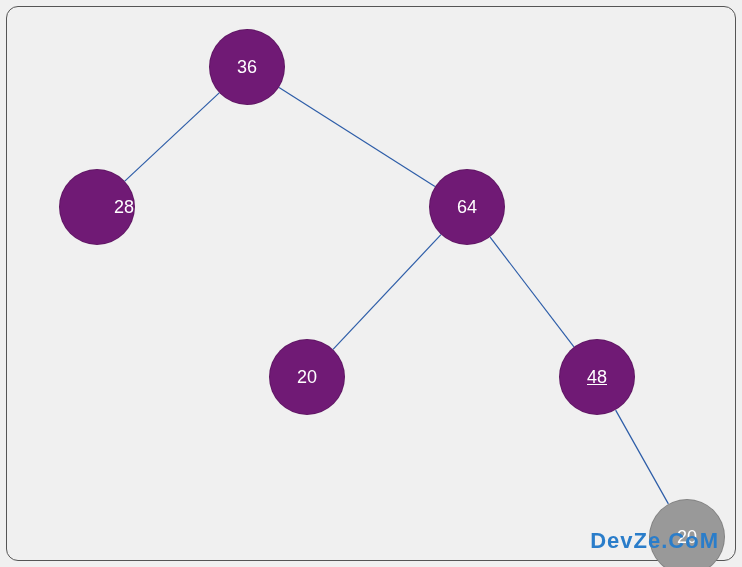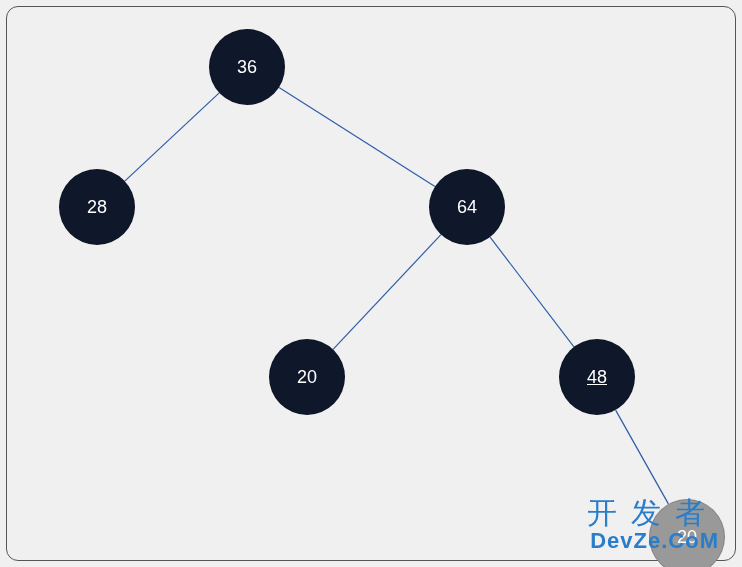--- a/index.html
+++ b/index.html
@@ -34,21 +34,21 @@
     height: 76px;
     border-radius: 50%;
     display: flex;
     align-items: center;
     justify-content: center;
     color: #fff;
     font-size: 18px;
     font-weight: 400;
     border: 1px solid rgba(0,0,0,0.15);
   }
-  .node.green { background: #0f172a; }
+  .node.green { background: #701a75; }
   .node.gray  { background: #999999; }
   .watermark {
     position: absolute;
     right: 16px;
     bottom: 8px;
     text-align: right;
     line-height: 1.05;
     pointer-events: none;
   }
   .watermark .line1 {
@@ -72,33 +72,32 @@
       <line x1="212.21989980677097" y1="85.92809351368042" x2="117.78010019322903" y2="174.07190648631956" stroke="#2d5da8" stroke-width="1.2"></line>
       <line x1="272.0591365338201" y1="80.40126870334005" x2="427.9408634661799" y2="179.59873129665993" stroke="#2d5da8" stroke-width="1.2"></line>
       <line x1="433.95614143781034" y1="227.6715997223265" x2="326.04385856218966" y2="342.3284002776735" stroke="#2d5da8" stroke-width="1.2"></line>
       <line x1="483.0831040876903" y1="230.18559765313344" x2="566.9168959123097" y2="339.81440234686653" stroke="#2d5da8" stroke-width="1.2"></line>
       <line x1="608.6299271060373" y1="403.11987041073286" x2="661.3700728939627" y2="496.88012958926714" stroke="#2d5da8" stroke-width="1.2"></line>
     </svg>
   <div id="nodes-layer">
       <div class="node green" style="left: 202px; top: 22px;">
         <span>36</span>
       </div>
-      <div class="node green" style="left: 52px; top: 162px;">
+      <div class="node green" style="left: 52px; top: 162px; justify-content: flex-end;">
         <span>28</span>
       </div>
       <div class="node green" style="left: 422px; top: 162px;">
         <span>64</span>
       </div>
       <div class="node green" style="left: 262px; top: 332px;">
         <span>20</span>
       </div>
       <div class="node green" style="left: 552px; top: 332px; text-decoration: underline;">
         <span>48</span>
       </div>
       <div class="node gray" style="left: 642px; top: 492px;">
         <span>20</span>
       </div>
     </div>
   <div class="watermark">
-    <div class="line1">开发者</div>
     <div class="line2">DevZe.CoM</div>
   </div>
 </div>
 
 </body></html>

